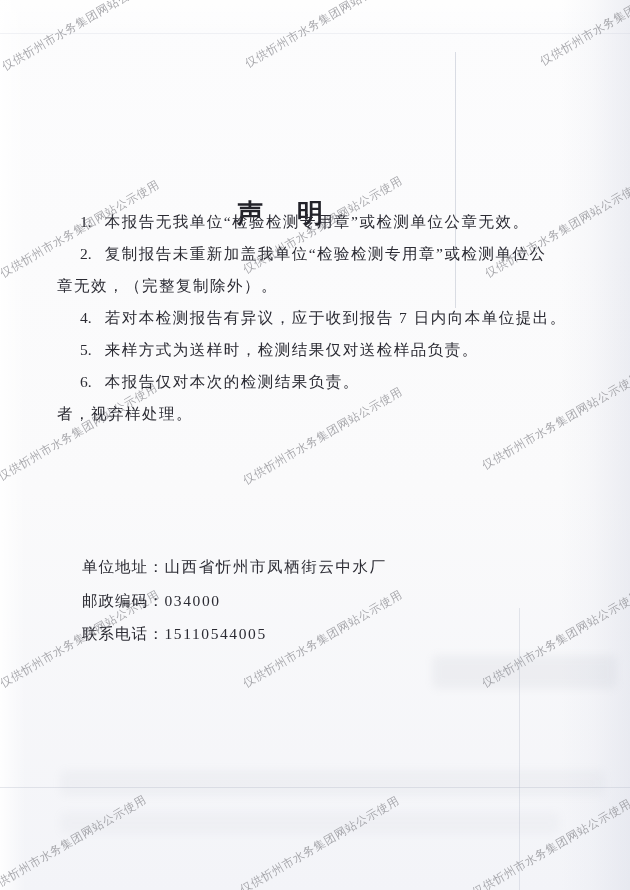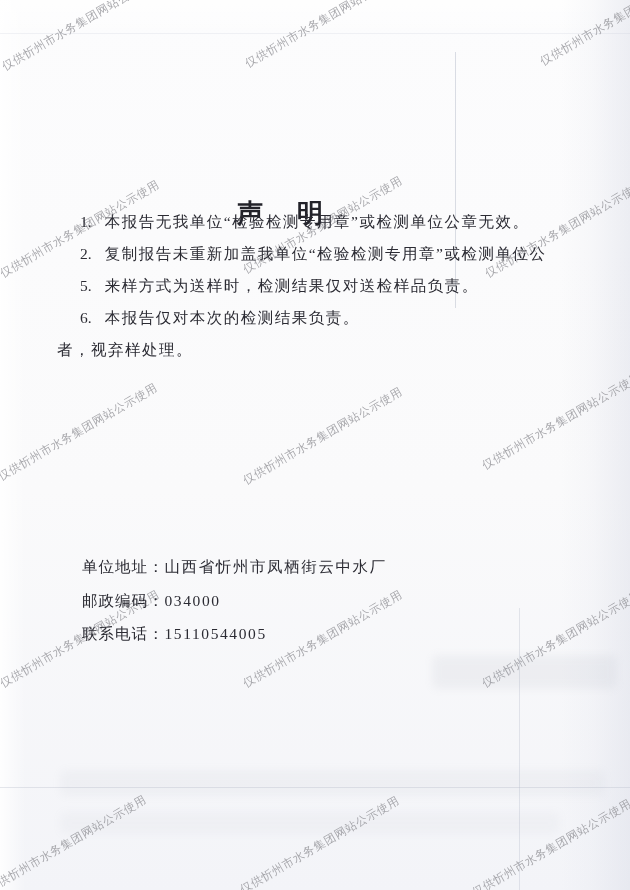--- a/index.html
+++ b/index.html
@@ -73,20 +73,22 @@
   <div class="hline" style="left:0;top:787px;width:630px;"></div>
   <div class="smudge" style="left:432px;top:655px;width:185px;height:34px;opacity:.10;"></div>
   <div class="smudge" style="left:60px;top:770px;width:545px;height:26px;opacity:.07;"></div>
   <div class="smudge" style="left:60px;top:812px;width:500px;height:22px;opacity:.06;"></div>
 
   <div class="title">声　明</div>
 
   <div class="body-block">
     <div class="line indent"><span class="num">1.</span><span>本报告无我单位“检验检测专用章”或检测单位公章无效。</span></div>
     <div class="line indent"><span class="num">2.</span><span>复制报告未重新加盖我单位“检验检测专用章”或检测单位公</span></div>
+    <div class="line"><span>章无效，（完整复制除外）。</span></div>
+    <div class="line indent"><span class="num">4.</span><span>若对本检测报告有异议，应于收到报告 7 日内向本单位提出。</span></div>
     <div class="line indent"><span class="num">5.</span><span>来样方式为送样时，检测结果仅对送检样品负责。</span></div>
     <div class="line indent"><span class="num">6.</span><span>本报告仅对本次的检测结果负责。</span></div>
     <div class="line"><span>者，视弃样处理。</span></div>
   </div>
 
   <div class="contact-block">
     <div class="line"><span class="contact-label">单位地址：</span><span class="contact-value">山西省忻州市凤栖街云中水厂</span></div>
     <div class="line"><span class="contact-label">邮政编码：</span><span class="contact-value">034000</span></div>
     <div class="line"><span class="contact-label">联系电话：</span><span class="contact-value">15110544005</span></div>
   </div>

